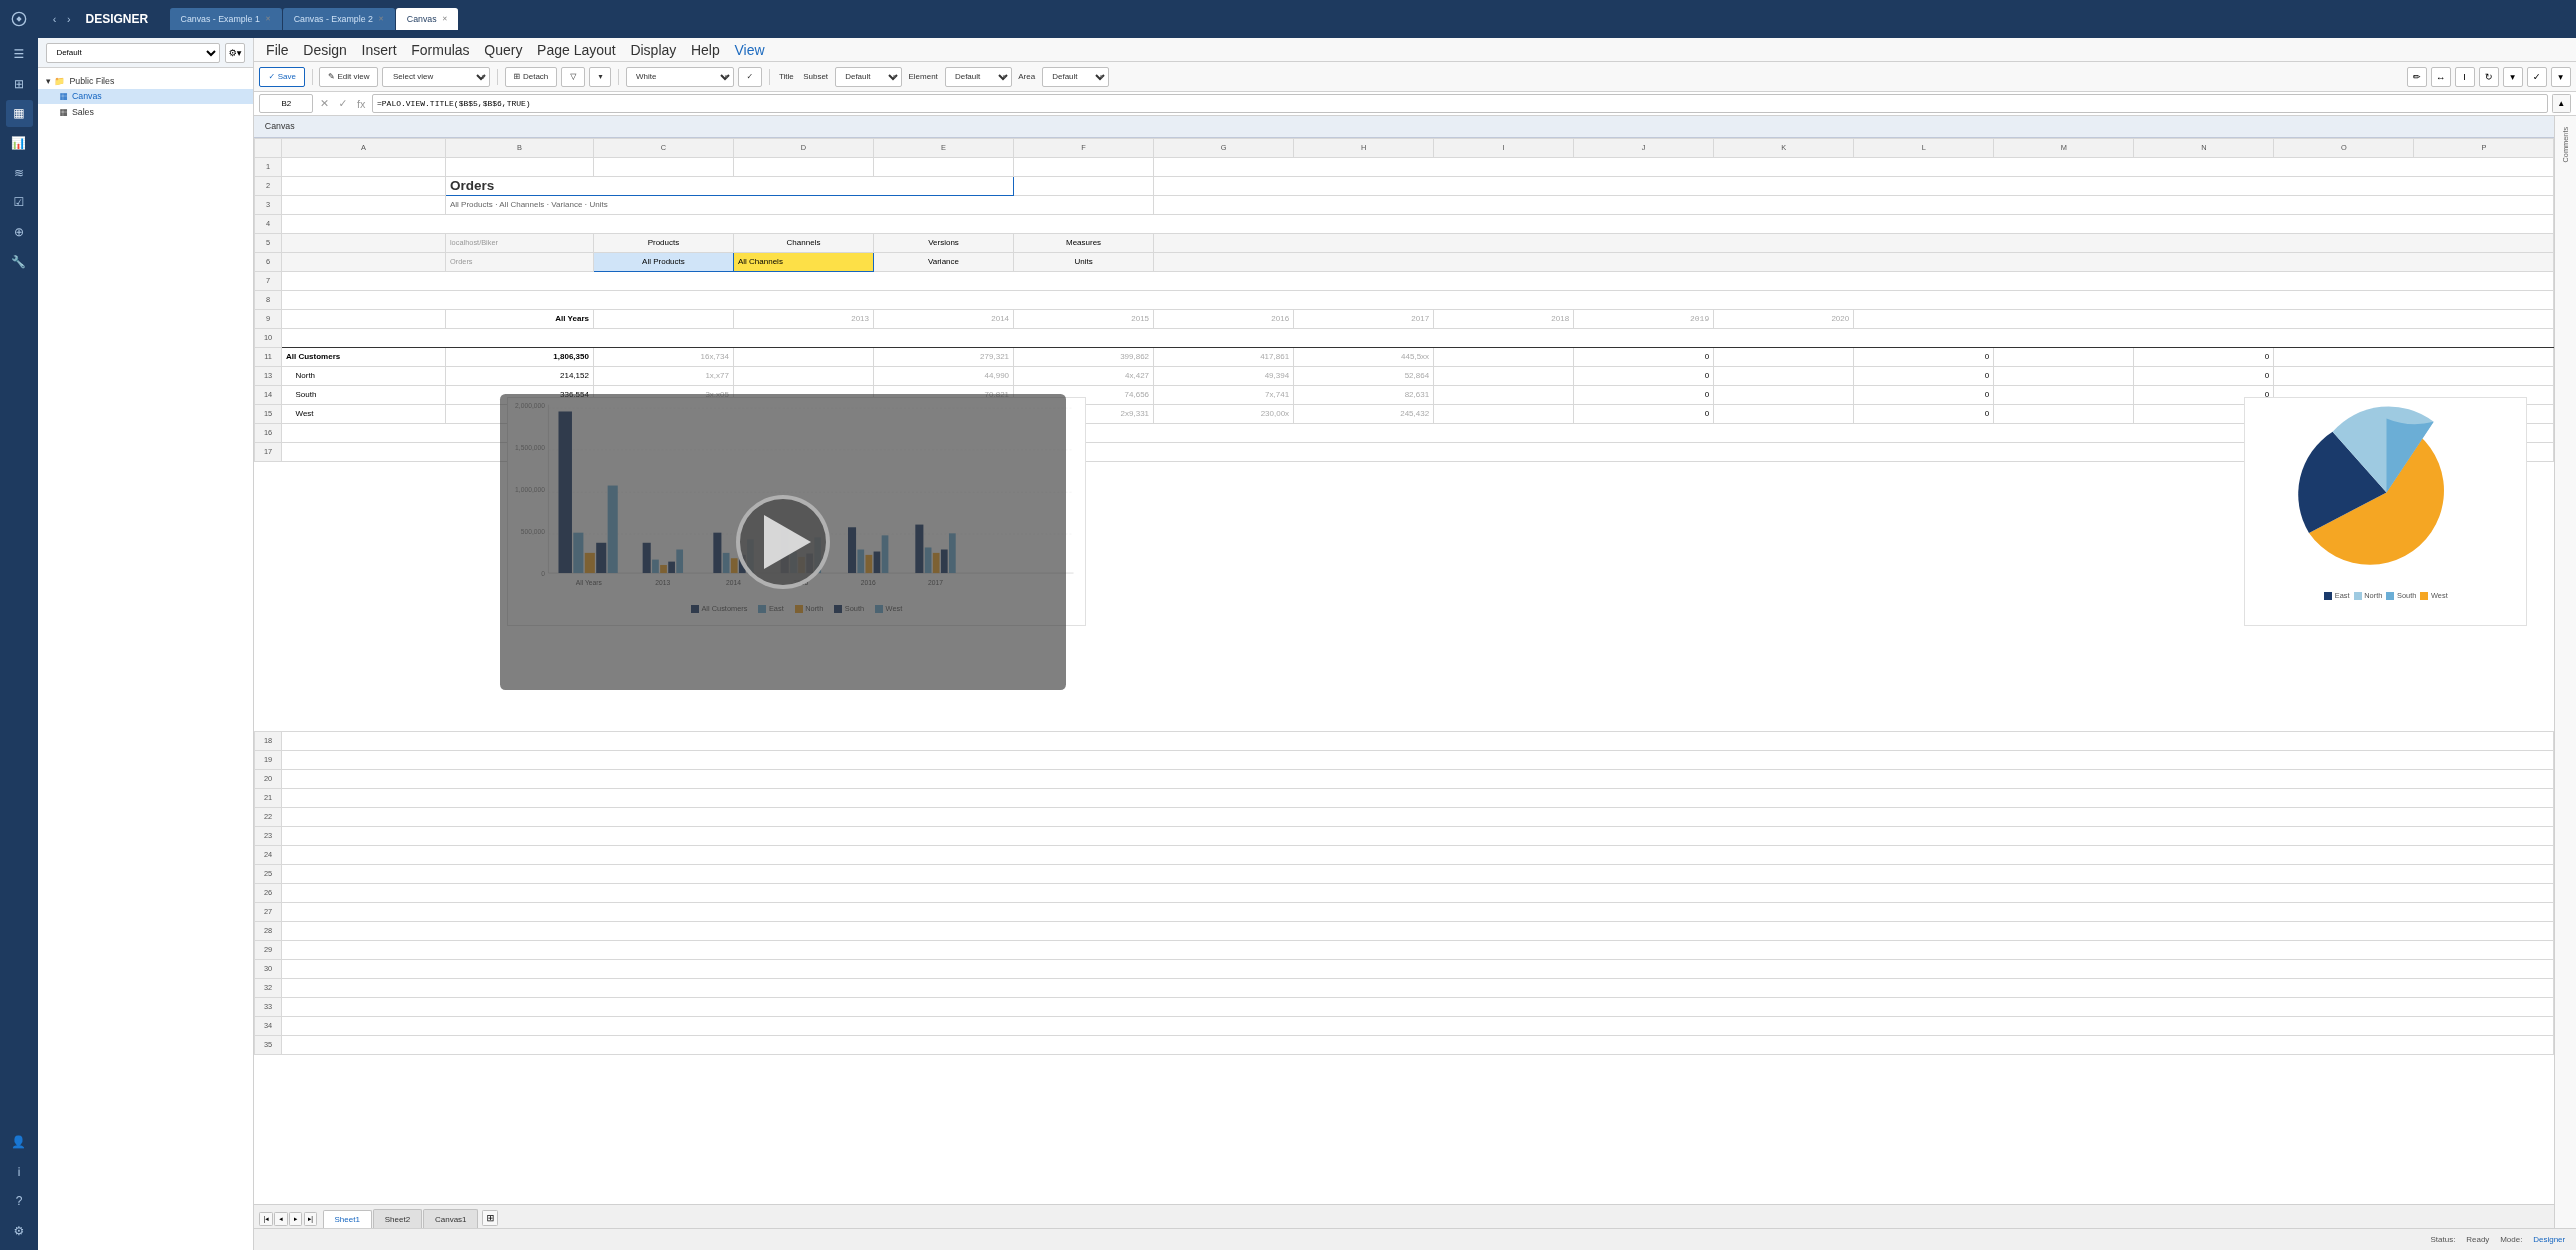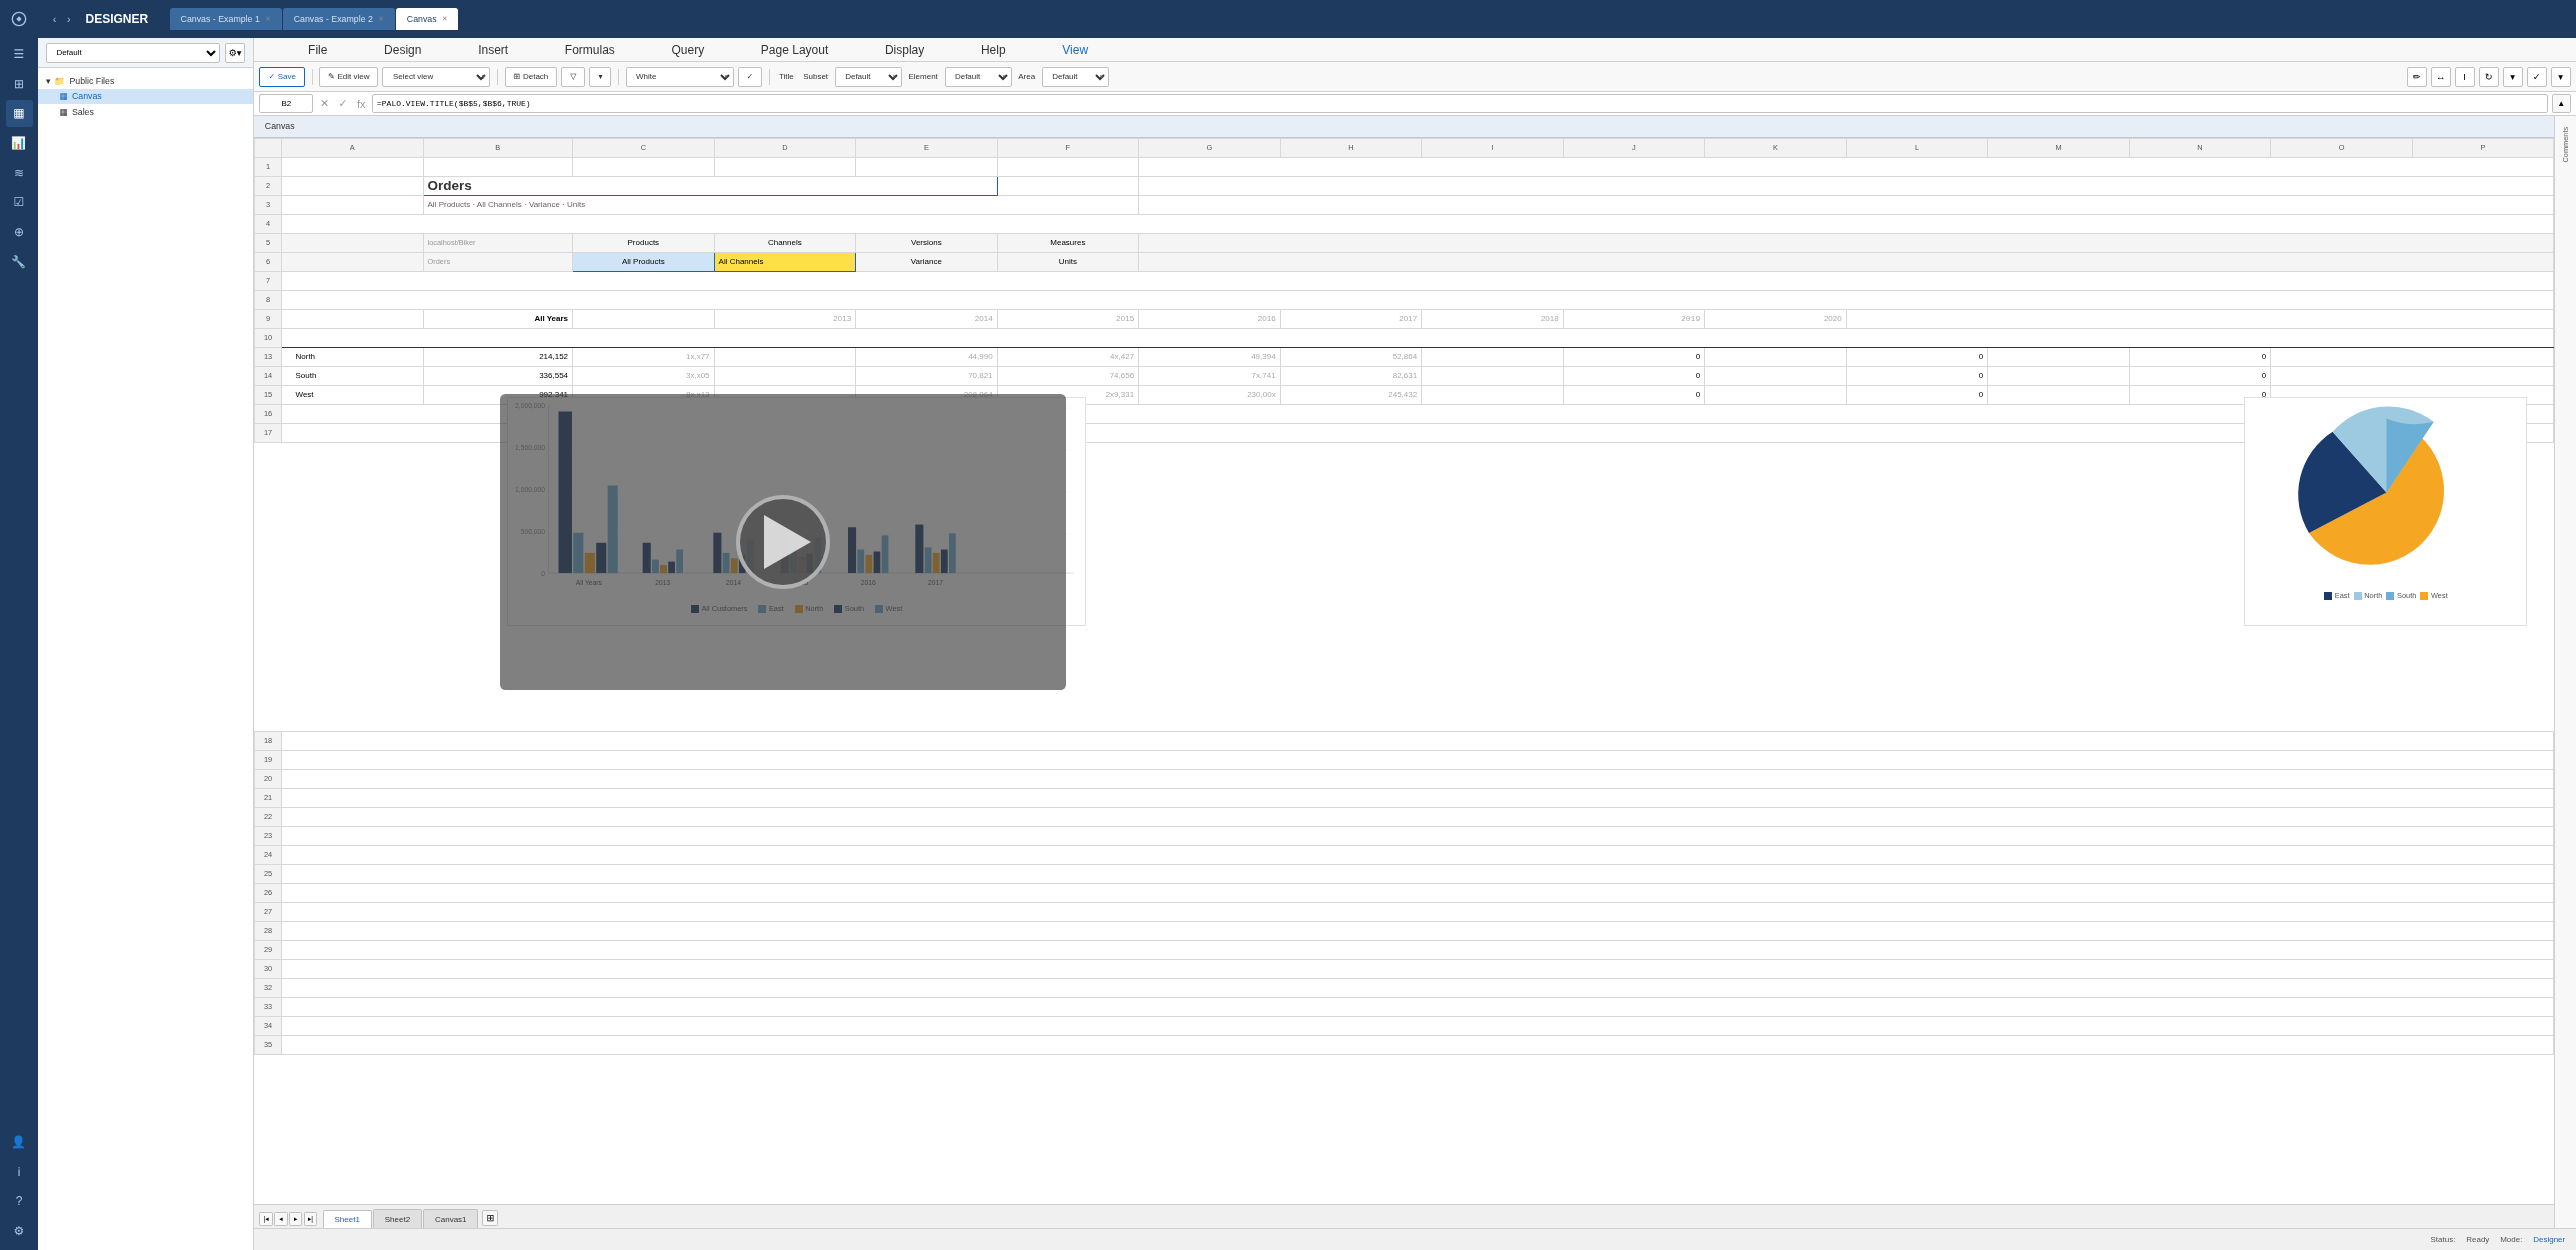--- a/index.html
+++ b/index.html
@@ -24,21 +24,21 @@
     .app-bar-nav button { background: none; border: none; color: #aac4e0; cursor: pointer; font-size: 10.8px; padding: 2.7px 4px; }
 
     
     .tab-bar { height: 27px; background: #2c5580; display: flex; align-items: flex-end; padding: 0 5.4px; flex-shrink: 0; }
     .tab { height: 21.6px; padding: 0 10.8px; display: flex; align-items: center; gap: 5.4px; border-radius: 2.7px 2.7px 0 0; cursor: pointer; font-size: 8.8px; color: #cce0f5; background: #3a6a9e; margin-right: 1.3px; }
     .tab.active { background: #fff; color: #1e3a5f; font-weight: 500; }
     .tab .close-btn { font-size: 6.7px; color: #888; cursor: pointer; }
 
     
     .menu-bar { height: 24px; background: #f8f8f8; border-bottom: 0.7px solid #d0d0d0; display: flex; align-items: center; padding: 0 5.4px; gap: 1.3px; flex-shrink: 0; }
-    .menu-item { padding: 2.7px 6.7px; cursor: pointer; font-size: 12px; color: #333; border-radius: 2px; margin-left: 42px; }
+    .menu-item { padding: 2.7px 6.7px; cursor: pointer; font-size: 14px; color: #333; border-radius: 2px; }
     .menu-item.active { color: #1e6bbf; font-weight: 500; }
 
     
     .toolbar { height: 30px; background: #f8f8f8; border-bottom: 0.7px solid #d0d0d0; display: flex; align-items: center; padding: 0 5.4px; gap: 4px; flex-shrink: 0; }
     .toolbar-btn { height: 20px; padding: 0 8px; background: #fff; border: 0.7px solid #c0c0c0; border-radius: 2px; cursor: pointer; font-size: 8px; color: #333; display: flex; align-items: center; gap: 2.7px; white-space: nowrap; }
     .toolbar-btn.primary { color: #1565c0; border-color: #1565c0; }
     .toolbar-sep { width: 0.7px; height: 16px; background: #d0d0d0; margin: 0 2.7px; }
     .toolbar-select { height: 20px; padding: 0 5.4px; background: #fff; border: 0.7px solid #c0c0c0; border-radius: 2px; font-size: 8px; color: #333; min-width: 108px; cursor: pointer; }
     .view-select-wrapper { position: relative; display: inline-flex; align-items: center; }
     .view-select-wrapper::after { content: '▾'; position: absolute; right: 5.4px; pointer-events: none; font-size: 6.7px; color: #555; }
@@ -374,20 +374,38 @@
                     <td style="color:#aaa; text-align:right;font-family:Liberation Mono, monospace;">2019</td>
                     <td style="color:#aaa; text-align:right;">2020</td>
                     <td colspan="5"></td>
                   </tr>
 
                   <tr>
                     <td class="row-header">10</td>
                     <td colspan="16" style="border-bottom:1.3px solid #333;"></td>
                   </tr>
 
+                  <tr>
+                    <td class="row-header">11</td>
+                    <td style="font-weight:bold;">All Customers</td>
+                    <td style="text-align:right; font-weight:bold;">1,806,350</td>
+                    <td style="text-align:right; color:#aaa;">16x,734</td>
+                    <td></td>
+                    <td style="text-align:right; color:#aaa;">279,321</td>
+                    <td style="text-align:right; color:#aaa;">399,862</td>
+                    <td style="text-align:right; color:#aaa;">417,861</td>
+                    <td style="text-align:right; color:#aaa;">445,5xx</td>
+                    <td></td>
+                    <td style="text-align:right;">0</td>
+                    <td></td>
+                    <td style="text-align:right;">0</td>
+                    <td></td>
+                    <td style="text-align:right;">0</td>
+                    <td colspan="2"></td>
+                  </tr>
 
 
                   <tr>
                     <td class="row-header">13</td>
                     <td style="padding-left:13.5px;">North</td>
                     <td style="text-align:right;">214,152</td>
                     <td style="text-align:right; color:#aaa;">1x,x77</td>
                     <td></td>
                     <td style="text-align:right; color:#aaa;">44,990</td>
                     <td style="text-align:right; color:#aaa;">4x,427</td>

